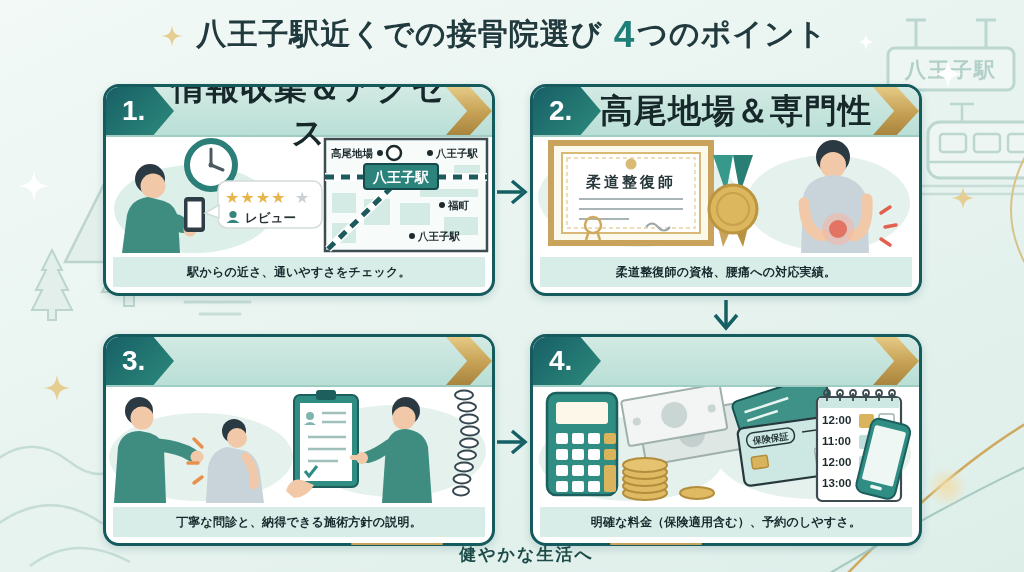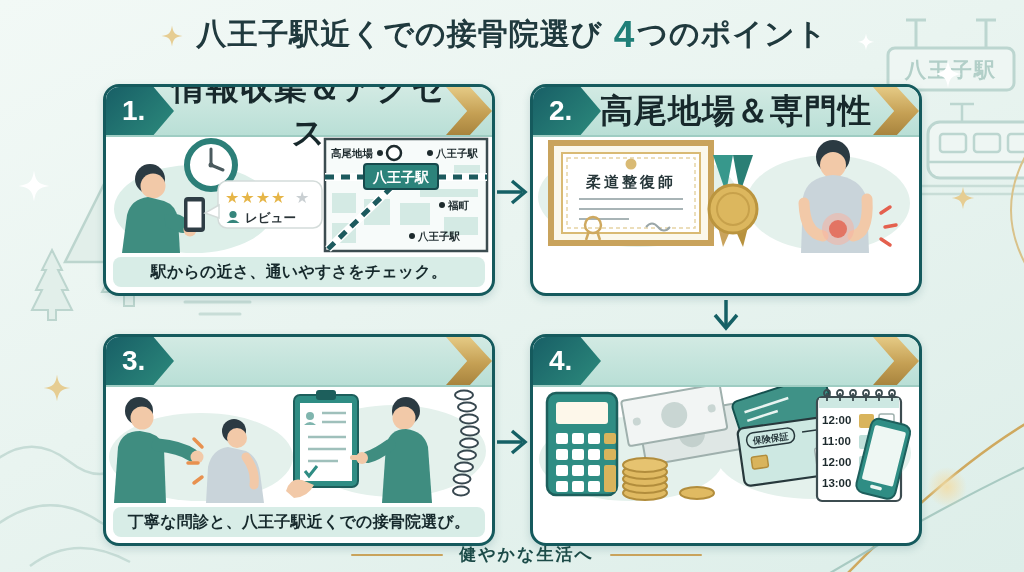--- a/index.html
+++ b/index.html
@@ -38,32 +38,32 @@
     font-size:33px;font-weight:bold;color:#17282b;letter-spacing:1px;
   }
   .gold-chevron{
     margin-left:auto;height:100%;width:46px;flex:0 0 46px;
     clip-path:polygon(0 0,52% 0,100% 50%,52% 100%,0 100%,46% 50%);
     background:linear-gradient(180deg,#e5ca85 0%,#c5a054 55%,#a8843e 100%);
   }
   .panel-body{position:relative;height:116px;}
   .panel-body svg{display:block;}
   .panel-caption{
-    height:30px;margin:4px 7px 0 7px;border-radius:8px;background:#d8ede7;
+    height:30px;margin:4px 7px 0 7px;border-radius:0;background:#d8ede7;
     display:flex;align-items:center;justify-content:center;
-    font-size:16px;font-weight:bold;color:#16292c;letter-spacing:0.2px;white-space:nowrap;
+    font-size:12px;font-weight:bold;color:#16292c;letter-spacing:0.2px;white-space:nowrap;
   }
   #panel-1{left:103px;top:84px;}
   #panel-2{left:530px;top:84px;}
   #panel-3{left:103px;top:334px;}
   #panel-4{left:530px;top:334px;}
   .flow-arrow{position:absolute;}
   .footer{
     position:absolute;left:0;bottom:6px;width:100%;
-    display:flex;align-items:center;justify-content:center;gap:16px;padding-left:29px;
+    display:flex;justify-content:center;gap:16px;padding-left:29px;
   }
   .footer .gold-line{width:92px;height:2px;background:#c9a35c;border-radius:1px;}
   .footer .footer-text{font-size:17px;font-weight:bold;color:#1c4b48;letter-spacing:2px;}
   text{font-family:"Liberation Sans","DejaVu Sans",sans-serif;}
 </style>
 </head>
 <body>
 
 <div class="canvas">
 
@@ -239,20 +239,21 @@
           <circle cx="62" cy="28" r="13" fill="#f2c9a8"></circle>
           <path d="M30,116 L32,60 Q36,40 62,38 Q90,40 96,62 L98,116 Z" fill="#c9d4da"></path>
           <path d="M33,66 Q34,96 52,99" stroke="#f2c9a8" stroke-width="11" fill="none" stroke-linecap="round"></path>
           <path d="M96,62 Q98,96 82,99" stroke="#f2c9a8" stroke-width="11" fill="none" stroke-linecap="round"></path>
           <circle cx="67" cy="92" r="16" fill="#f5b3a3" opacity="0.55"></circle>
           <circle cx="67" cy="92" r="9" fill="#e4604e" opacity="0.8"></circle>
           <path d="M110,76 L119,70 M114,90 L125,88 M110,102 L119,108" stroke="#e4604e" stroke-width="3.5" stroke-linecap="round"></path>
         </g>
       </svg>
     </div>
+    <div class="panel-caption">柔道整復師の資格、腰痛への対応実績。</div>
   </section>
 
   <section class="panel" id="panel-3">
     <header class="panel-header">
       <div class="num-badge">
           <span>3.</span>
         </div>
       <div class="gold-chevron"></div>
     </header>
     <div class="panel-body">
@@ -299,21 +300,21 @@
           <ellipse cx="15" cy="30" rx="9" ry="4.5" fill="#ffffff" stroke="#37474f" stroke-width="2"></ellipse>
           <ellipse cx="16" cy="42" rx="9" ry="4.5" fill="#ffffff" stroke="#37474f" stroke-width="2"></ellipse>
           <ellipse cx="15" cy="54" rx="9" ry="4.5" fill="#ffffff" stroke="#37474f" stroke-width="2"></ellipse>
           <ellipse cx="13" cy="66" rx="9" ry="4.5" fill="#ffffff" stroke="#37474f" stroke-width="2"></ellipse>
           <ellipse cx="10" cy="78" rx="9" ry="4.5" fill="#ffffff" stroke="#37474f" stroke-width="2"></ellipse>
           <ellipse cx="8" cy="90" rx="8.5" ry="4.5" fill="#ffffff" stroke="#37474f" stroke-width="2"></ellipse>
           <ellipse cx="7" cy="102" rx="8" ry="4.5" fill="#ffffff" stroke="#37474f" stroke-width="2"></ellipse>
         </g>
       </svg>
     </div>
-    <div class="panel-caption">丁寧な問診と、八王子駅近くでの接骨院選び。</div>
+    <div class="panel-caption">丁寧な問診と、納得できる施術方針の説明。</div>
   </section>
 
   <section class="panel" id="panel-4">
     <header class="panel-header">
       <div class="num-badge">
           <span>4.</span>
         </div>
       <div class="gold-chevron"></div>
     </header>
     <div class="panel-body">
@@ -404,20 +405,21 @@
           <rect x="62" y="88" width="15" height="14" rx="2" fill="#ffffff" stroke="#9fb0ad" stroke-width="1.5"></rect>
         </g>
 
         <g transform="translate(340,30) rotate(14)">
           <rect x="0" y="0" width="40" height="76" rx="8" fill="#2f8d84" stroke="#1d5f5c" stroke-width="2"></rect>
           <rect x="4" y="7" width="32" height="56" rx="2" fill="#eef7f3"></rect>
           <rect x="14" y="66" width="12" height="3.5" rx="1.75" fill="#eef7f3"></rect>
         </g>
       </svg>
     </div>
+    <div class="panel-caption">明確な料金（保険適用含む）、予約のしやすさ。</div>
   </section>
 
   <svg class="flow-arrow" style="left:495px;top:176px;" width="34" height="32">
     <path d="M2,16 H27" stroke="#156065" stroke-width="3.5" fill="none"></path>
     <path d="M17,5 L30,16 L17,27" stroke="#156065" stroke-width="3.5" fill="none"></path>
   </svg>
   <svg class="flow-arrow" style="left:708px;top:298px;" width="36" height="34">
     <path d="M18,2 V27" stroke="#156065" stroke-width="3.5" fill="none"></path>
     <path d="M7,17 L18,30 L29,17" stroke="#156065" stroke-width="3.5" fill="none"></path>
   </svg>

